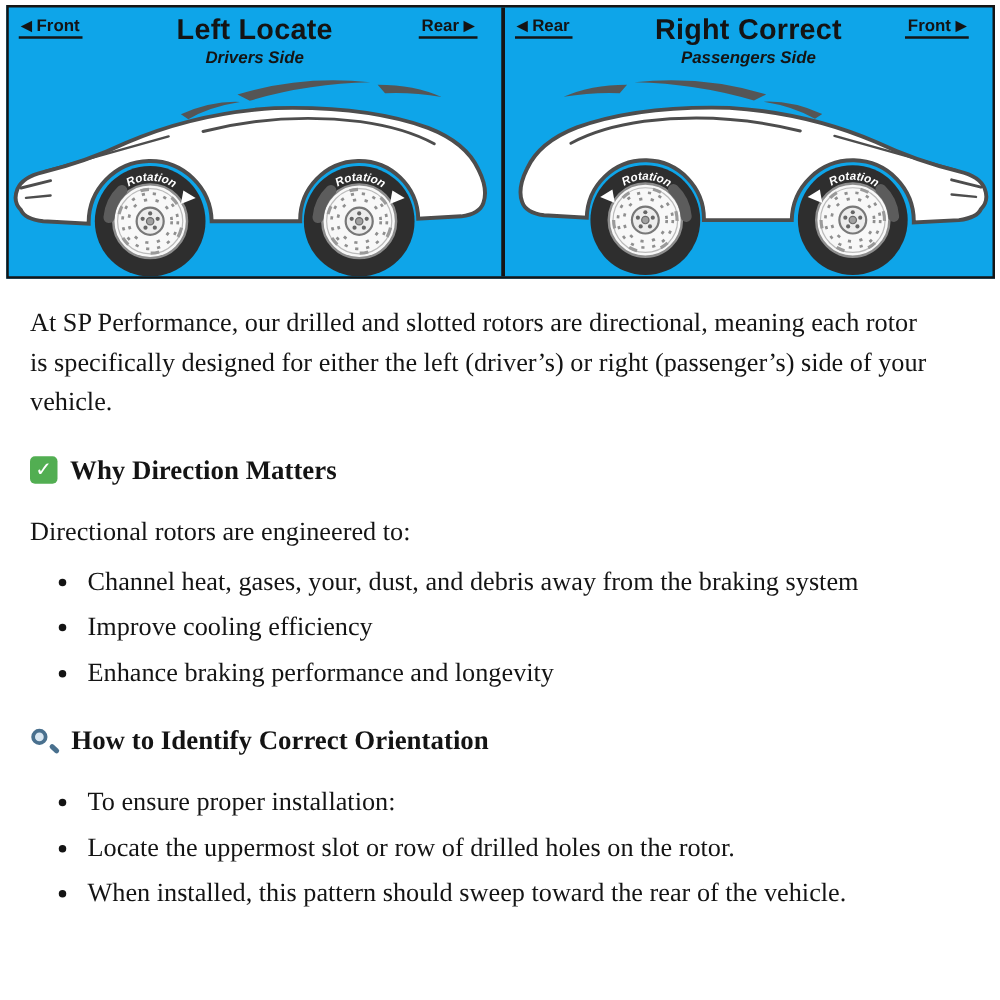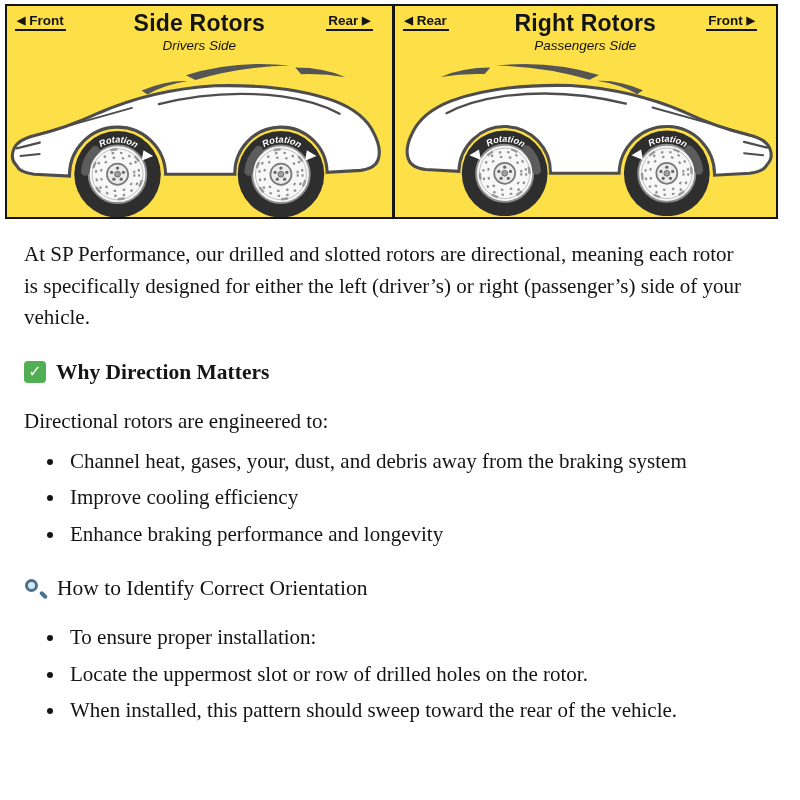--- a/index.html
+++ b/index.html
@@ -1,58 +1,58 @@
 <!DOCTYPE html>
 <html><head>
 <meta charset="utf-8">
 <style>
   *{box-sizing:border-box;margin:0;padding:0}
   html,body{background:#fff}
   body{width:800px;height:800px;overflow:hidden;font-family:"Liberation Serif","DejaVu Serif",serif;color:#141414}
 
   
-  .diagram{display:flex;margin:4px 22px 0 5px;border:2px solid #151515;background:#fde047}
+  .diagram{display:flex;margin:4px 4px 0 5px;border:2px solid #151515;background:#0ea5e9}
   .panel{flex:1 1 50%;padding-top:4px;position:relative}
   .panel + .panel{border-left:3px solid #151515}
   .panel-header{position:relative;height:46px;text-align:center;font-family:"Liberation Sans",sans-serif}
   .panel-title{font-size:23px;font-weight:bold;letter-spacing:.2px}
-  .panel-subtitle{font-size:13.5px;font-weight:normal;font-style:italic;margin-top:1px}
+  .panel-subtitle{font-size:13.5px;font-weight:bold;font-style:italic;margin-top:1px}
   .dir{position:absolute;top:3px;font-size:13.5px;font-weight:bold;
        font-family:"Liberation Sans",sans-serif;border-bottom:2.5px solid #151515;padding:0 2px 1px 2px;white-space:nowrap}
   .dir-left{left:8px}
   .dir-right{right:19px}
   .dir .arr{font-size:11px;position:relative;top:-1px}
   .car-svg{display:block;width:100%;height:auto}
 
   
   .content{padding:14px 48px 30px 24px;font-size:21px;line-height:1.5}
   .intro{margin:6px 0 14px;max-width:748px}
   .heading{font-size:21.5px;margin:22px 0 18px;font-weight:bold;display:flex;align-items:center;gap:10px}
-  .heading.regular{font-weight:normal}
+  .heading.regular{font-weight:bold}
   .lead{margin:12px 0 8px}
   ul{list-style:disc;padding-left:42px;margin:8px 0 20px;max-width:700px}
   li{margin:5px 0;padding-left:4px}
 
   
   .check-icon{flex:0 0 auto;width:22px;height:22px;background:#52ae52;border-radius:4px;color:#fff;
               font-size:16px;font-weight:bold;line-height:22px;text-align:center;
               font-family:"DejaVu Sans",sans-serif}
   .mag-icon{flex:0 0 auto;position:relative;width:23px;height:23px}
   .mag-icon .lens{position:absolute;left:1px;top:2px;width:13px;height:13px;border:3px solid #49708e;border-radius:50%;background:#d9e7f2}
   .mag-icon .handle{position:absolute;left:15px;top:16px;width:9px;height:4px;background:#49708e;border-radius:2px;transform:rotate(43deg)}
 </style>
 </head>
 <body>
 
 <div class="diagram">
 
   <div class="panel">
     <div class="panel-header">
       <span class="dir dir-left"><span class="arr">◀</span> <span>Front</span></span>
-      <div class="panel-title">Side Rotors</div>
+      <div class="panel-title">Left Locate</div>
       <div class="panel-subtitle">Drivers Side</div>
       <span class="dir dir-right"><span>Rear</span> <span class="arr">▶</span></span>
     </div>
 
     <svg class="car-svg" viewBox="0 0 400 168">
       <defs>
         <path id="arcA" d="M -28 -17.5 A 33 33 0 0 1 28 -17.5" fill="none"></path>
       </defs>
       <g stroke="#4d4d4d" fill="none" stroke-width="3.2" stroke-linecap="round">
         <path fill="#ffffff" d="M 10 114 Q 3 107 7 97 Q 11 87 28 83 Q 62 75 96 59 Q 152 35 216 31 Q 291 29 341 47 Q 372 59 382 81 Q 390 97 386 108 Q 383 117 368 119 L 333 121 A 48 48 0 0 0 237 123 L 165 123 A 50 50 0 0 0 65 125 L 28 123 Q 13 121 10 114 Z"></path>
@@ -107,21 +107,21 @@
         <path d="M -33.5 -3 A 34 34 0 0 1 -23 -25" stroke="#5c5c5c" stroke-width="9" fill="none" stroke-linecap="round"></path>
         <text font-size="9.5" font-weight="bold" font-style="italic" fill="#ffffff" font-family="Liberation Sans, sans-serif"><textPath href="#arcA" xlink:href="#arcA" startOffset="15">Rotation</textPath></text>
         <path d="M 27 -25 l 10 6 l -12 5 z" fill="#ffffff"></path>
       </g>
     </svg>
   </div>
 
   <div class="panel">
     <div class="panel-header">
       <span class="dir dir-left"><span class="arr">◀</span> <span>Rear</span></span>
-      <div class="panel-title">Right Rotors</div>
+      <div class="panel-title">Right Correct</div>
       <div class="panel-subtitle">Passengers Side</div>
       <span class="dir dir-right"><span>Front</span> <span class="arr">▶</span></span>
     </div>
 
     <svg class="car-svg" viewBox="0 0 400 168">
       <defs>
         <path id="arcB" d="M -28 -17.5 A 33 33 0 0 1 28 -17.5" fill="none"></path>
       </defs>
       <g transform="translate(400,0) scale(-1,1)">
         <g stroke="#4d4d4d" fill="none" stroke-width="3.2" stroke-linecap="round">

